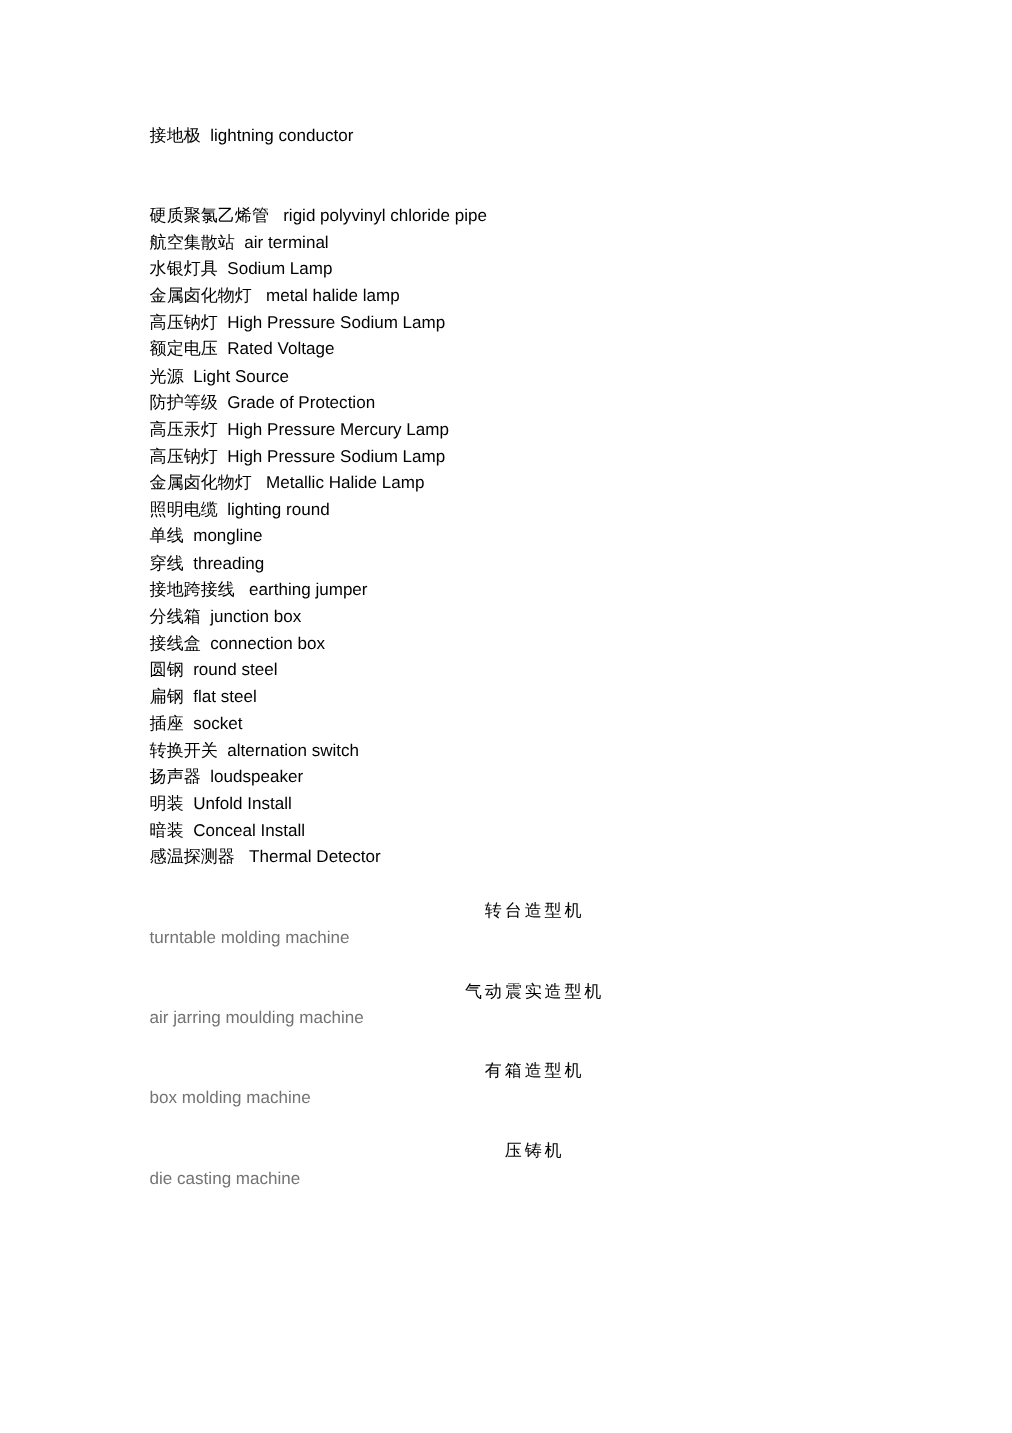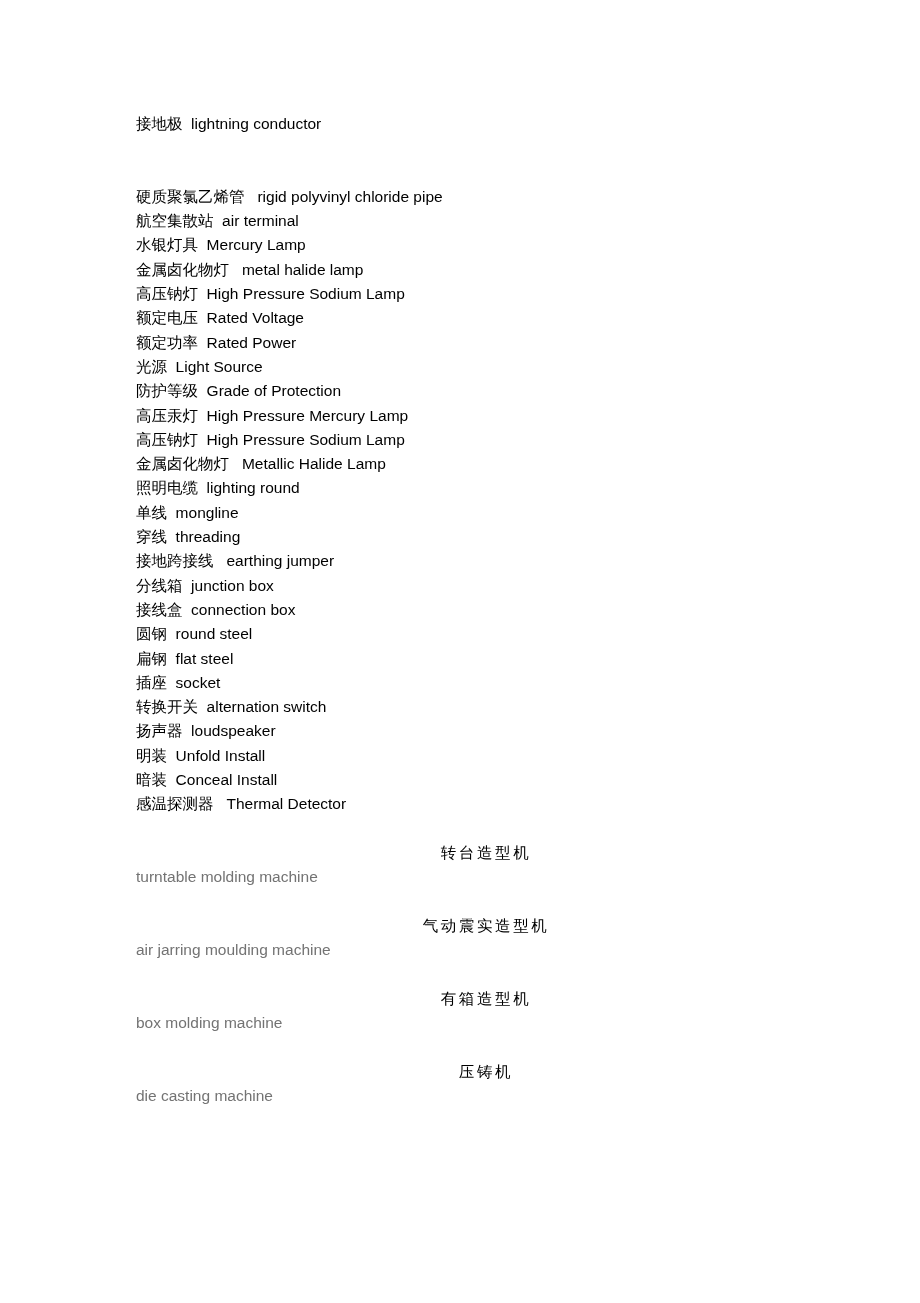--- a/index.html
+++ b/index.html
@@ -70,25 +70,24 @@
 <div class="page">
   <div class="content">
 
     <div class="line">接地极  lightning conductor</div>
 
     <div class="gap-lg"></div>
 
     <div>
       <div class="line">硬质聚氯乙烯管   rigid polyvinyl chloride pipe</div>
       <div class="line">航空集散站  air terminal</div>
-      <div class="line">水银灯具  Mercury Lamp</div>
+      <div class="line">水银灯具  Sodium Lamp</div>
       <div class="line">金属卤化物灯   metal halide lamp</div>
       <div class="line">高压钠灯  High Pressure Sodium Lamp</div>
       <div class="line">额定电压  Rated Voltage</div>
-      <div class="line">额定功率  Rated Power</div>
       <div class="line">光源  Light Source</div>
       <div class="line">防护等级  Grade of Protection</div>
       <div class="line">高压汞灯  High Pressure Mercury Lamp</div>
       <div class="line">高压钠灯  High Pressure Sodium Lamp</div>
       <div class="line">金属卤化物灯   Metallic Halide Lamp</div>
       <div class="line">照明电缆  lighting round</div>
       <div class="line">单线  mongline</div>
       <div class="line">穿线  threading</div>
       <div class="line">接地跨接线   earthing jumper</div>
       <div class="line">分线箱  junction box</div>

